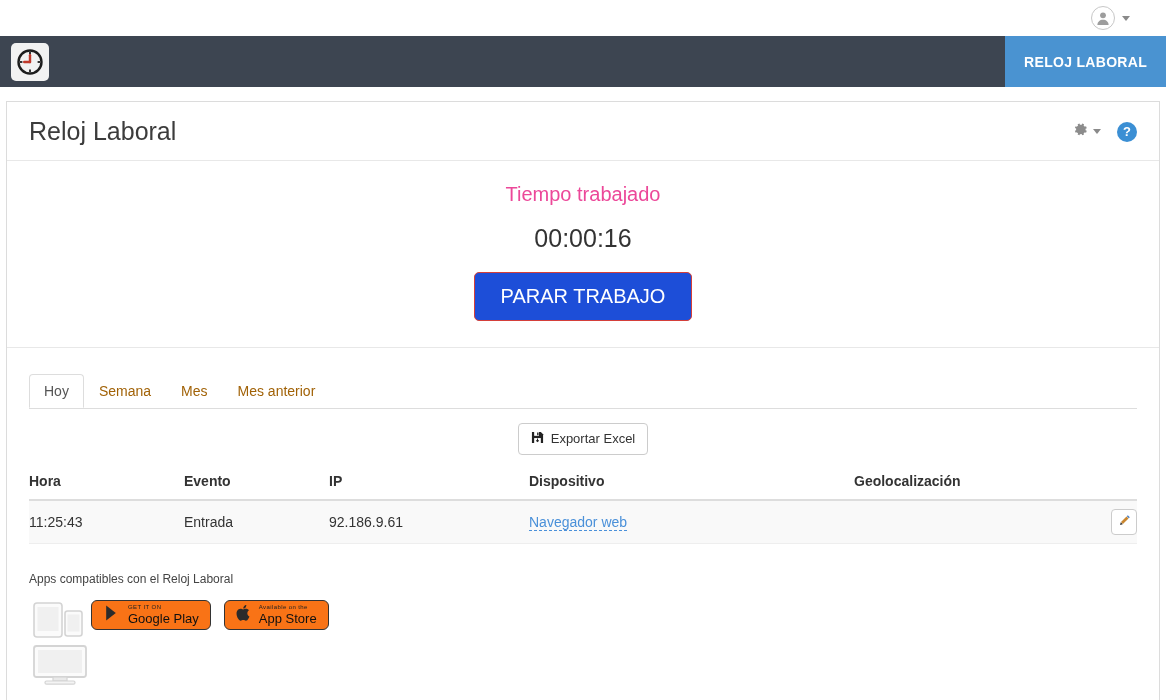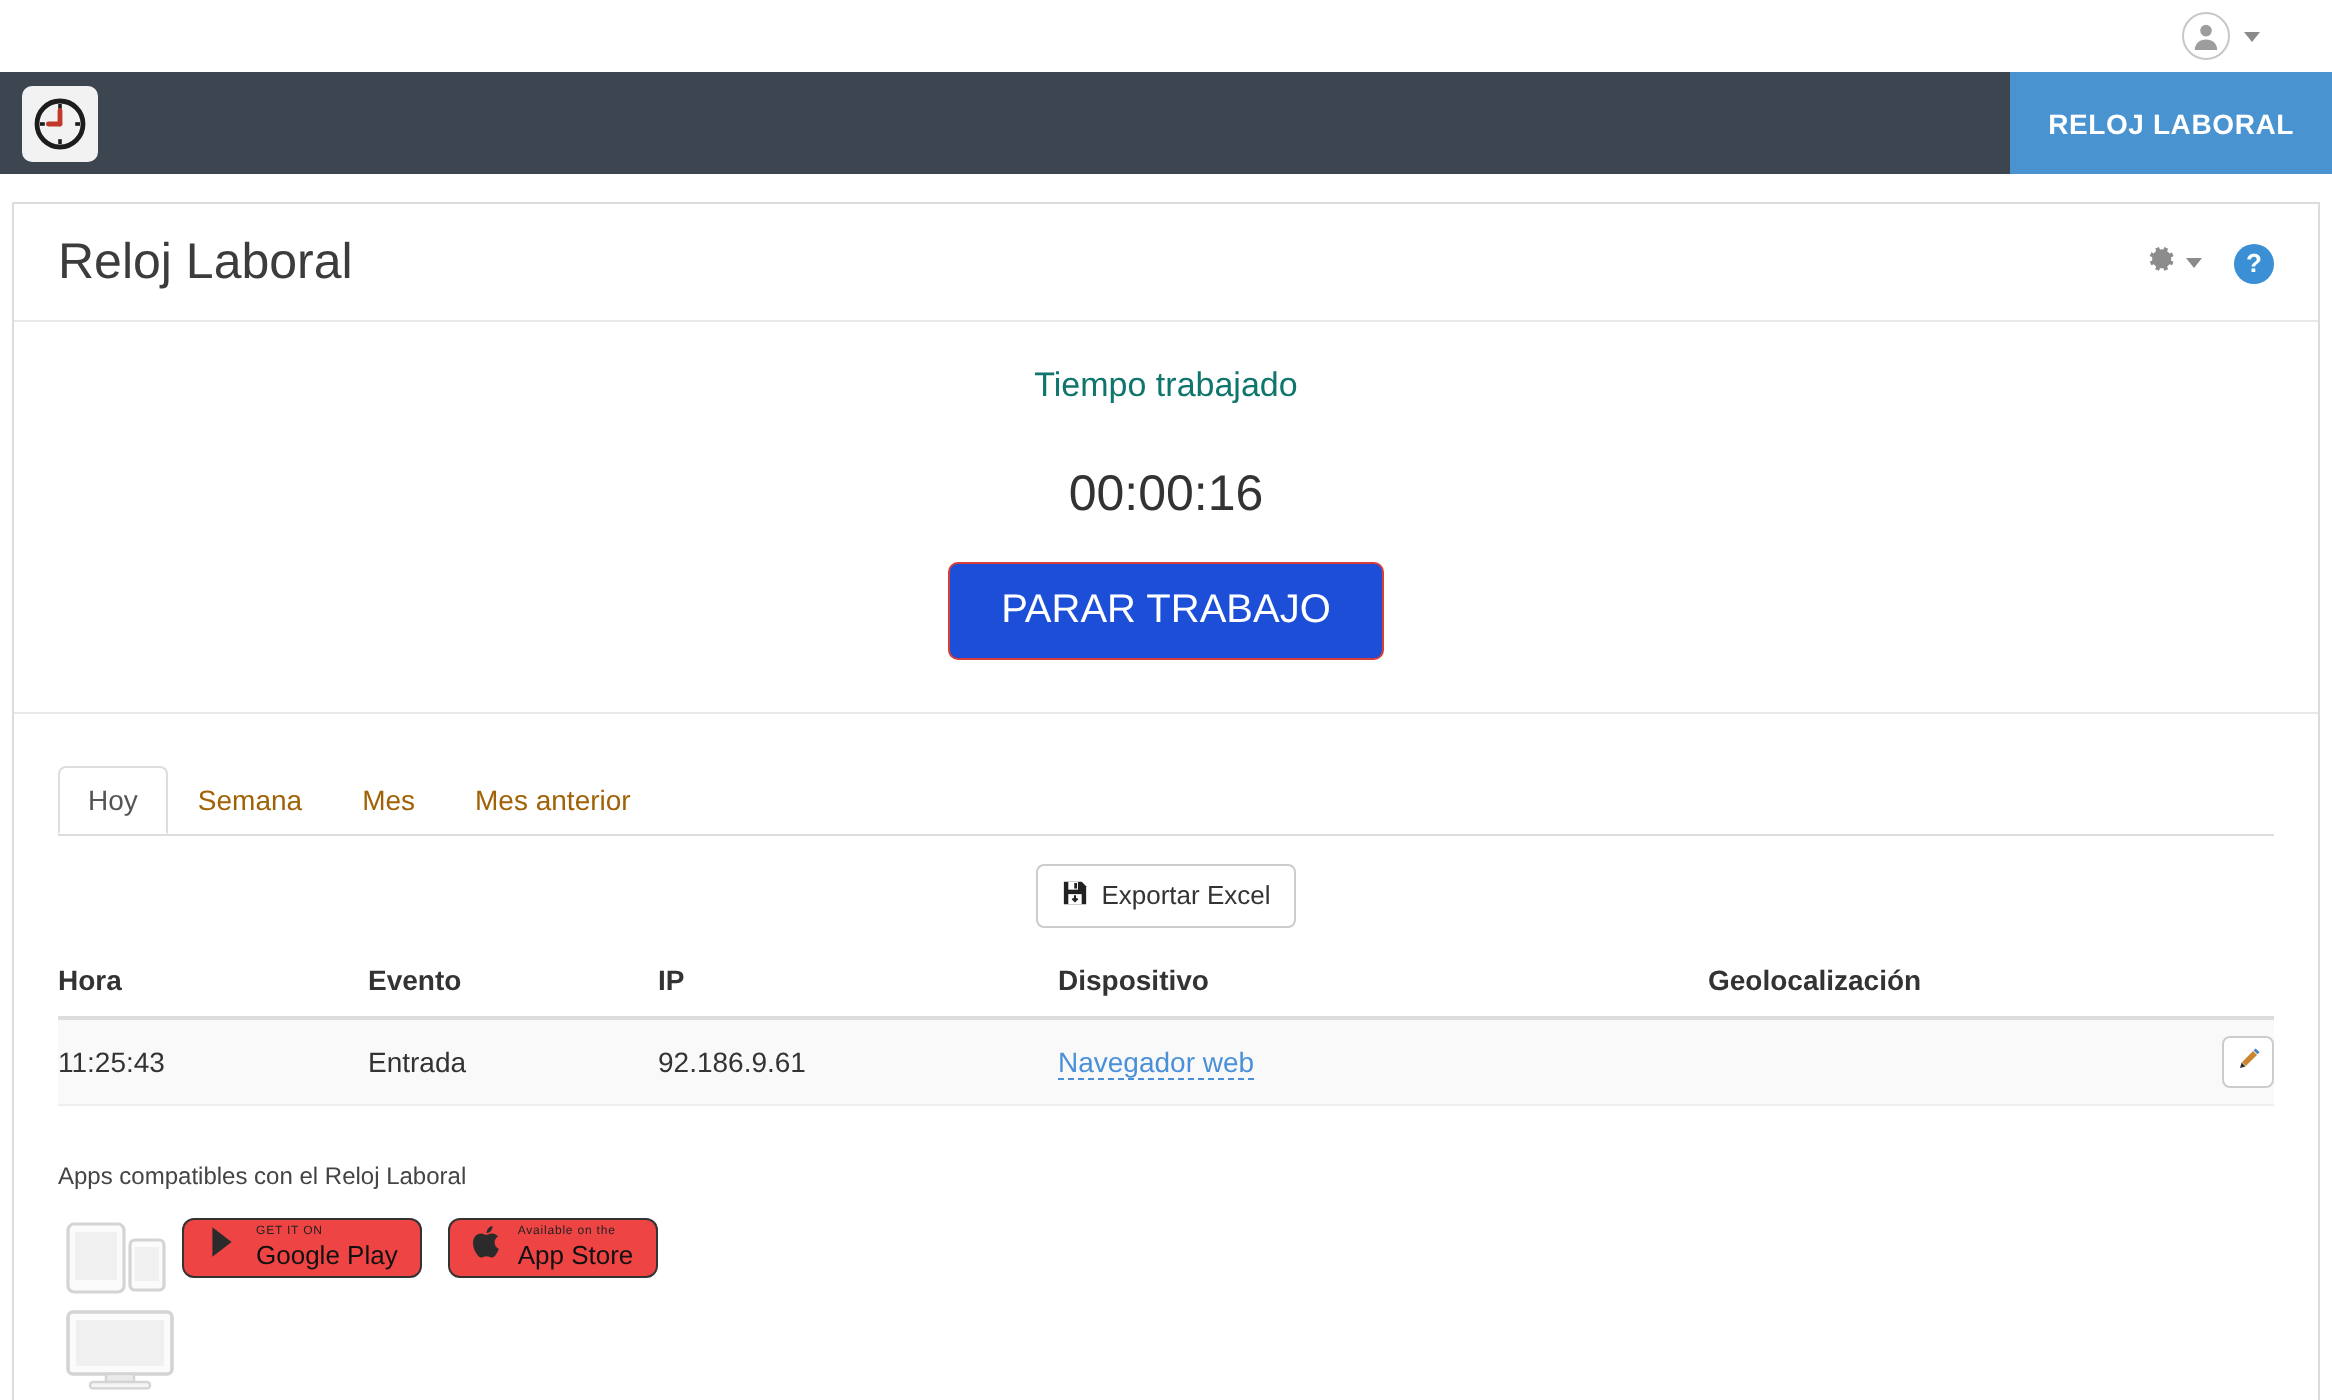--- a/index.html
+++ b/index.html
@@ -118,25 +118,25 @@
     display: flex; align-items: center; justify-content: center;
     cursor: pointer;
   }
 
   
   .timer-block {
     text-align: center;
     padding: 22px 0 26px 0;
     border-bottom: 1px solid #e8e8e8;
   }
-  .timer-label { font-size: 17px; color: #0f766e; text-align: center; }
+  .timer-label { font-size: 20px; color: #ec4899; text-align: center; }
   .timer-value {
     font-size: 25px;
     color: #333333;
-    margin-top: 30px;
+    margin-top: 18px;
   }
   .stop-btn {
     margin-top: 19px;
     display: inline-block;
     background: #1d4ed8;
     border: 1px solid #d43f3a;
     border-radius: 5px;
     color: #ffffff;
     font-size: 20px;
     padding: 12px 26px;
@@ -239,21 +239,21 @@
     display: flex;
     flex-direction: column;
     align-items: center;
   }
   .badge-col { display: flex; flex-direction: column; gap: 11px; }
   .badge-row { display: flex; gap: 13px; align-items: center; }
   .store-badge {
     height: 30px;
     border: 1px solid #333333;
     border-radius: 6px;
-    background: #ef4444;
+    background: #f97316;
     display: inline-flex;
     align-items: center;
     gap: 7px;
     padding: 0 11px;
     cursor: pointer;
   }
   .badge-txt { display: flex; flex-direction: column; line-height: 1; }
   .badge-small { font-size: 6px; letter-spacing: .4px; color: #222222; }
   .badge-big { font-size: 13px; color: #111111; margin-top: 2px; }
   .os-badge {

